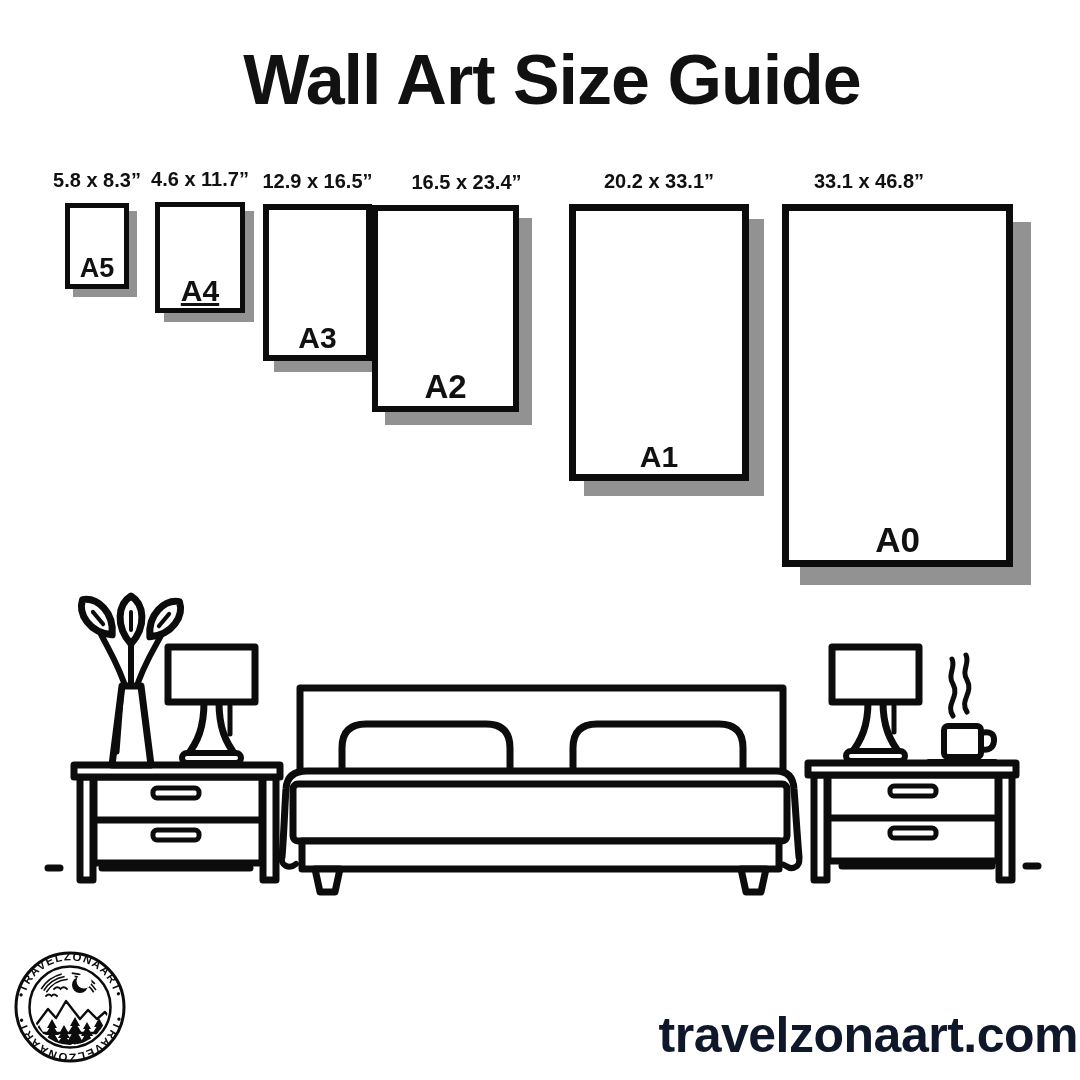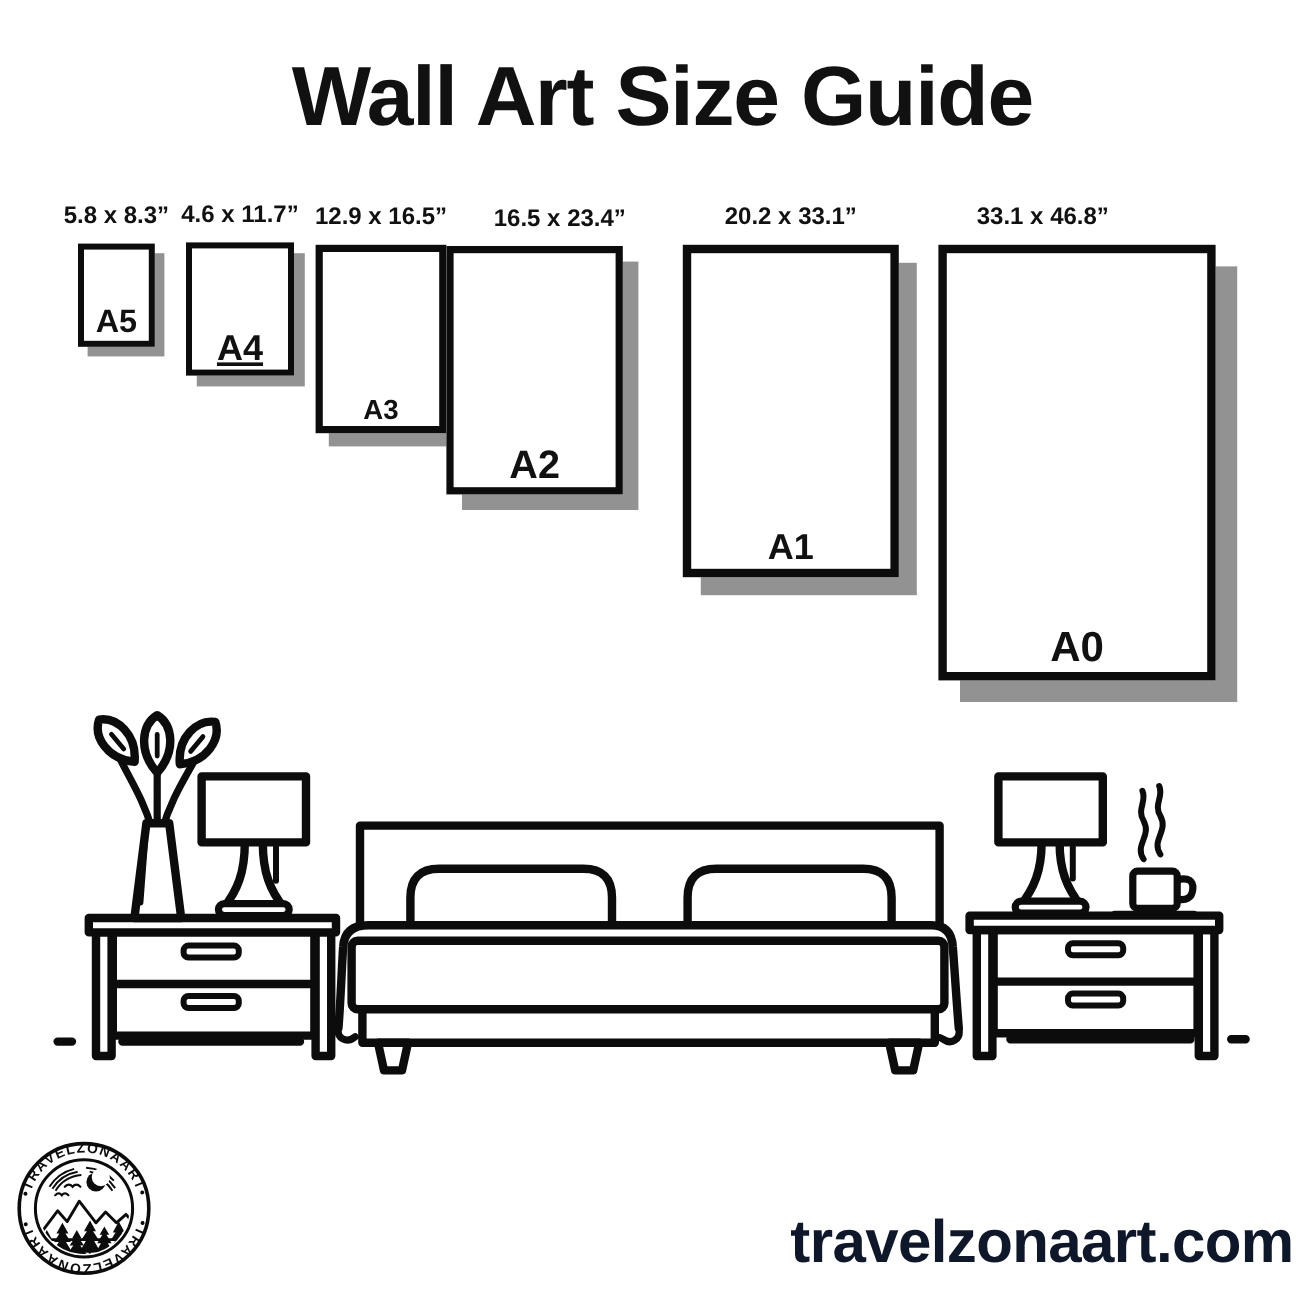--- a/index.html
+++ b/index.html
@@ -39,21 +39,21 @@
   <div id="frames">
       <div class="dims" style="left: -13px; top: 169px;">5.8 x 8.3”</div>
       <div class="frame" style="left: 65px; top: 203px; width: 64px; height: 86px; border-width: 5px; box-shadow: rgb(146, 146, 146) 8px 8px 0px; font-size: 27px;">
         <span>A5</span>
       </div>
       <div class="dims" style="left: 90px; top: 168px;">4.6 x 11.7”</div>
       <div class="frame" style="left: 155px; top: 202px; width: 90px; height: 111px; border-width: 5px; box-shadow: rgb(146, 146, 146) 9px 9px 0px; font-size: 30px; text-decoration: underline;">
         <span>A4</span>
       </div>
       <div class="dims" style="left: 207.5px; top: 170px;">12.9 x 16.5”</div>
-      <div class="frame" style="left: 263px; top: 204px; width: 109px; height: 157px; border-width: 6px; box-shadow: rgb(146, 146, 146) 11px 11px 0px; font-size: 23px;">
+      <div class="frame" style="left: 263px; top: 204px; width: 109px; height: 157px; border-width: 6px; box-shadow: rgb(146, 146, 146) 11px 11px 0px; font-size: 30px;">
         <span>A3</span>
       </div>
       <div class="dims" style="left: 356.5px; top: 171px;">16.5 x 23.4”</div>
       <div class="frame" style="left: 372px; top: 205px; width: 147px; height: 207px; border-width: 6px; box-shadow: rgb(146, 146, 146) 13px 13px 0px; font-size: 33px;">
         <span>A2</span>
       </div>
       <div class="dims" style="left: 549px; top: 170px;">20.2 x 33.1”</div>
       <div class="frame" style="left: 569px; top: 204px; width: 180px; height: 277px; border-width: 7px; box-shadow: rgb(146, 146, 146) 15px 15px 0px; font-size: 30px;">
         <span>A1</span>
       </div>

